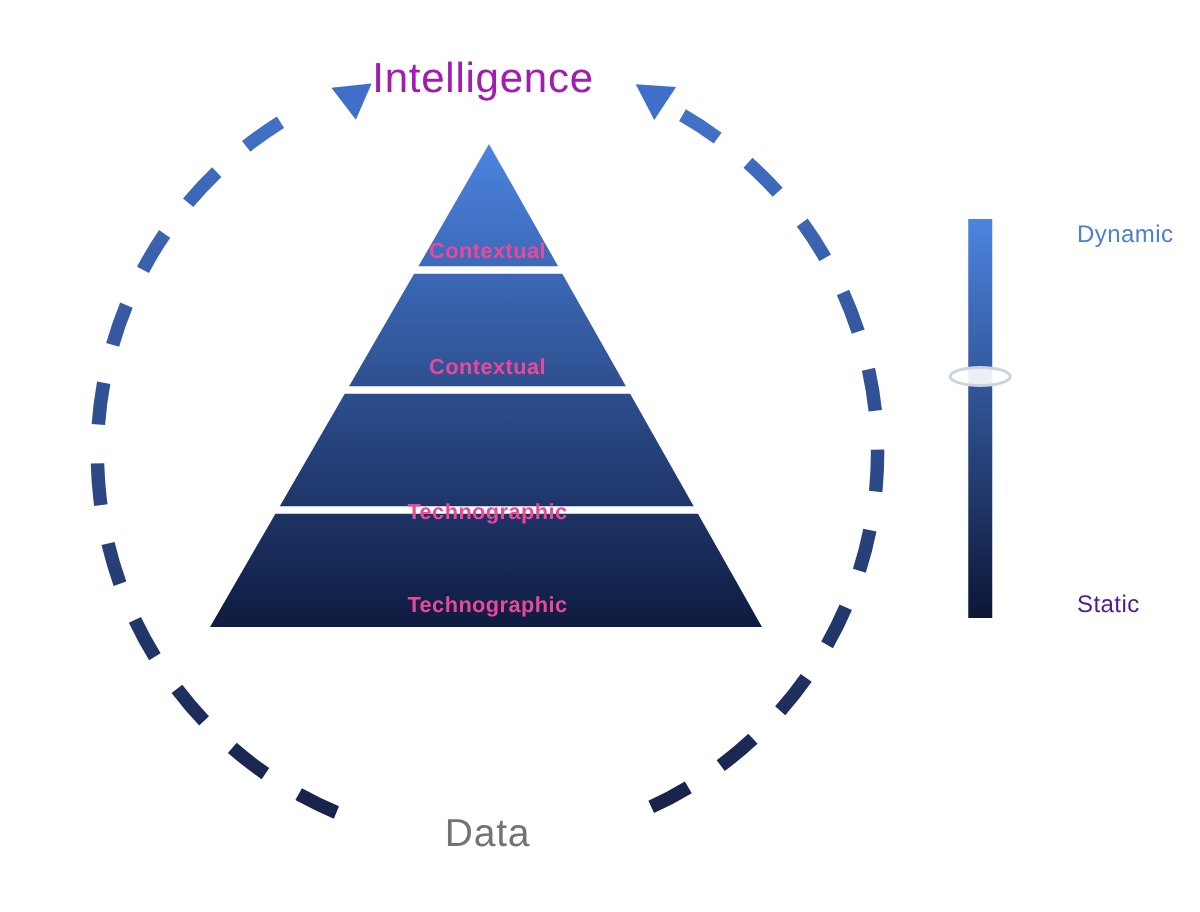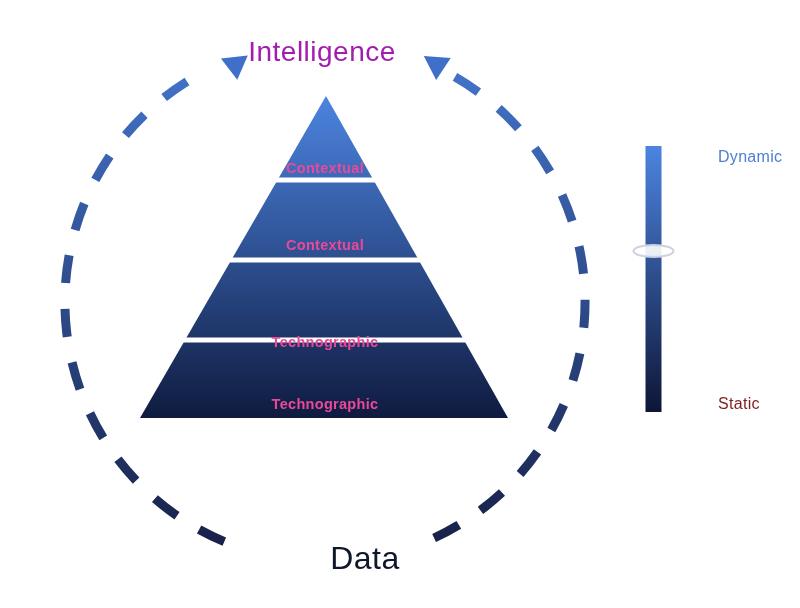--- a/index.html
+++ b/index.html
@@ -25,25 +25,24 @@
     transform: translateX(-50%);
     font-size: 28px;
     font-weight: 400;
     letter-spacing: 0.5px;
     color: #a21caf;
   }
   .data-label {
     top: 540px;
     left: 325px;
     transform: translateX(-50%);
-    font-size: 32px;
+    font-size: 26px;
     font-weight: 400;
     letter-spacing: 0.5px;
-    color: #0f172a;
-    margin-left: 40px;
+    color: #737373;
   }
   .layer-label {
     left: 325px;
     transform: translate(-50%, -50%);
     font-size: 14.5px;
     font-weight: 600;
     letter-spacing: 0.3px;
     color: #ec4899;
   }
   .layer-label.l0 { top: 168px; }
@@ -52,21 +51,21 @@
   .layer-label.l3 { top: 404px; }
 
   .scale-label {
     left: 718px;
     transform: translateY(-50%);
     font-size: 16px;
     font-weight: 400;
     letter-spacing: 0.3px;
   }
   .scale-label.dynamic { top: 157px; color: #4e7fd0; }
-  .scale-label.static  { top: 404px; color: #7f1d1d; }
+  .scale-label.static  { top: 404px; color: #4c1d95; }
 </style>
 </head>
 <body>
 
 <div class="stage">
 
   <svg width="800" height="608" viewBox="0 0 800 608">
     <defs>
       <linearGradient id="gradPyramid" x1="0" y1="96" x2="0" y2="418" gradientUnits="userSpaceOnUse">
         <stop offset="0" stop-color="#4c84e0"></stop>

